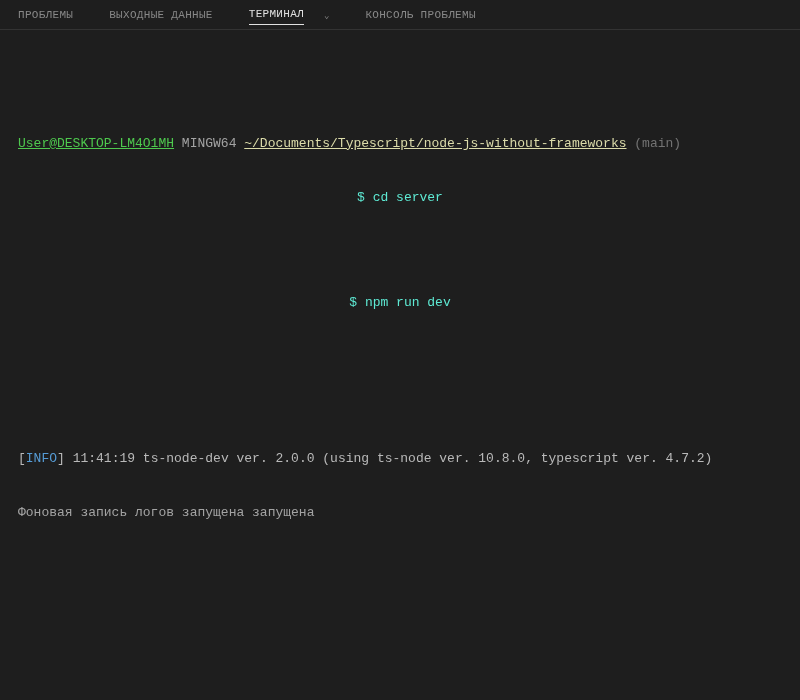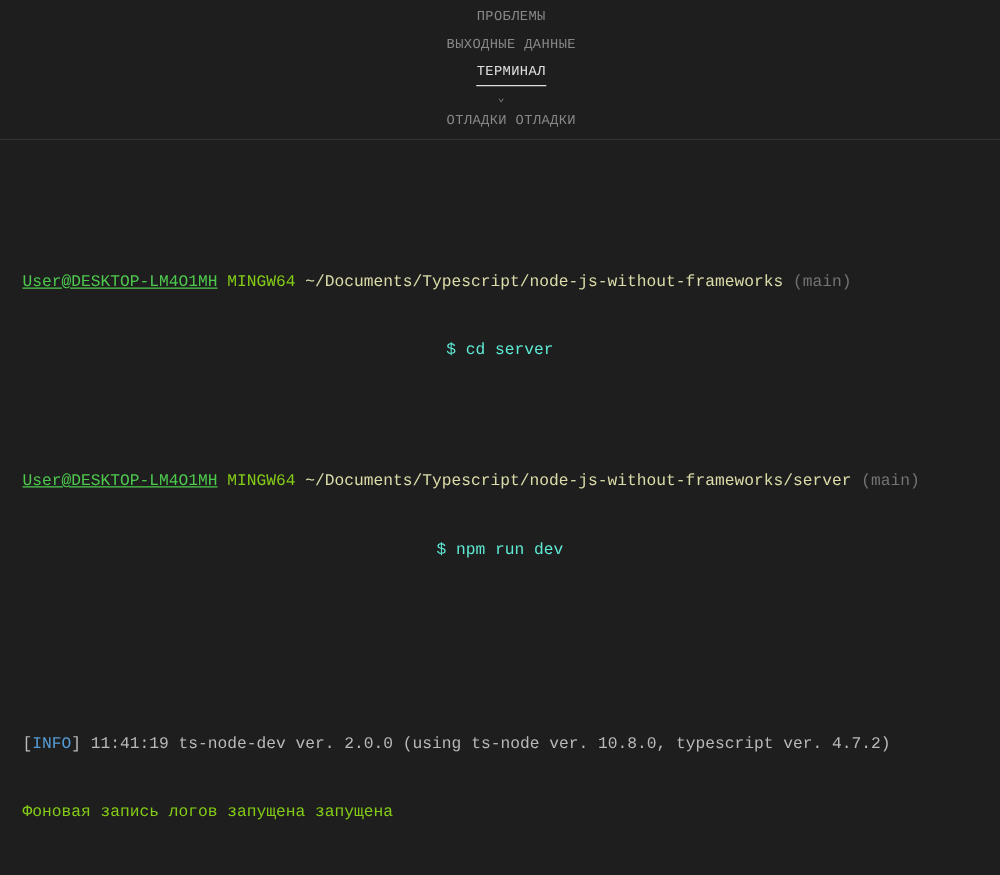--- a/index.html
+++ b/index.html
@@ -10,23 +10,22 @@
       font-size: 13px;
       width: 800px;
       height: 700px;
       overflow: hidden;
     }
     .tabs {
       display: flex;
       align-items: center;
       padding: 8px 0 4px 18px;
       border-bottom: 1px solid #333;
-      gap: 6px;
+      gap: 36px;
       font-size: 11px;
-      flex-direction: column;
     }
     .tab {
       color: #888888;
       cursor: pointer;
       padding-bottom: 4px;
       letter-spacing: 0.3px;
     }
     .tab.active {
       color: #e0e0e0;
       border-bottom: 1px solid #e0e0e0;
@@ -38,45 +37,44 @@
       position: relative;
       top: -1px;
     }
     .terminal {
       padding: 18px 18px;
       line-height: 1.4;
       white-space: pre-wrap;
     }
     .line { min-height: 18px; }
     .c-green { color: #4ec94e; text-decoration: underline; }
-    .c-magenta { color: #84cc16; }
-    .c-yellow { color: #dcdcaa; }
+    .c-magenta { color: #a3a3a3; }
+    .c-yellow { color: #dcdcaa; text-decoration: underline; }
     .c-blue { color: #569cd6; }
     .c-brightcyan { color: #737373; }
     .c-gray { color: #b9b9b9; }
     .c-white { color: #5eead4; text-align: center; }
     .sp { display: block; height: 14px; }
   </style>
 </head>
 <body>
 
 <div class="tabs">
   <span class="tab">ПРОБЛЕМЫ</span>
   <span class="tab">ВЫХОДНЫЕ ДАННЫЕ</span>
   <span class="tab active">ТЕРМИНАЛ</span>
   <span class="tab-chevron">⌄</span>
-  <span class="tab">ОТЛАДКИ ОТЛАДКИ</span>
+  <span class="tab">КОНСОЛЬ ПРОБЛЕМЫ</span>
 </div>
 
 <div class="terminal">
   <span class="sp"></span>
   <div class="line"><span class="c-green">User@DESKTOP-LM4O1MH</span><span class="c-magenta"> MINGW64 </span><span class="c-yellow">~/Documents/Typescript/node-js-without-frameworks</span><span class="c-brightcyan"> (main)</span></div>
   <div class="line c-white">$ cd server</div>
   <span class="sp"></span>
-  <div class="line"><span class="c-green">User@DESKTOP-LM4O1MH</span><span class="c-magenta"> MINGW64 </span><span class="c-yellow">~/Documents/Typescript/node-js-without-frameworks/server</span><span class="c-brightcyan"> (main)</span></div>
   <div class="line c-white">$ npm run dev</div>
   <span class="sp"></span>
   <span class="sp"></span>
   <div class="line"><span class="c-gray">[</span><span class="c-blue">INFO</span><span class="c-gray">] </span><span class="c-gray">11:41:19</span><span class="c-gray"> ts-node-dev ver. 2.0.0 (using ts-node ver. 10.8.0, typescript ver. 4.7.2)</span></div>
   <div class="line c-magenta">Фоновая запись логов запущена запущена</div>
   
   
   
   
   

